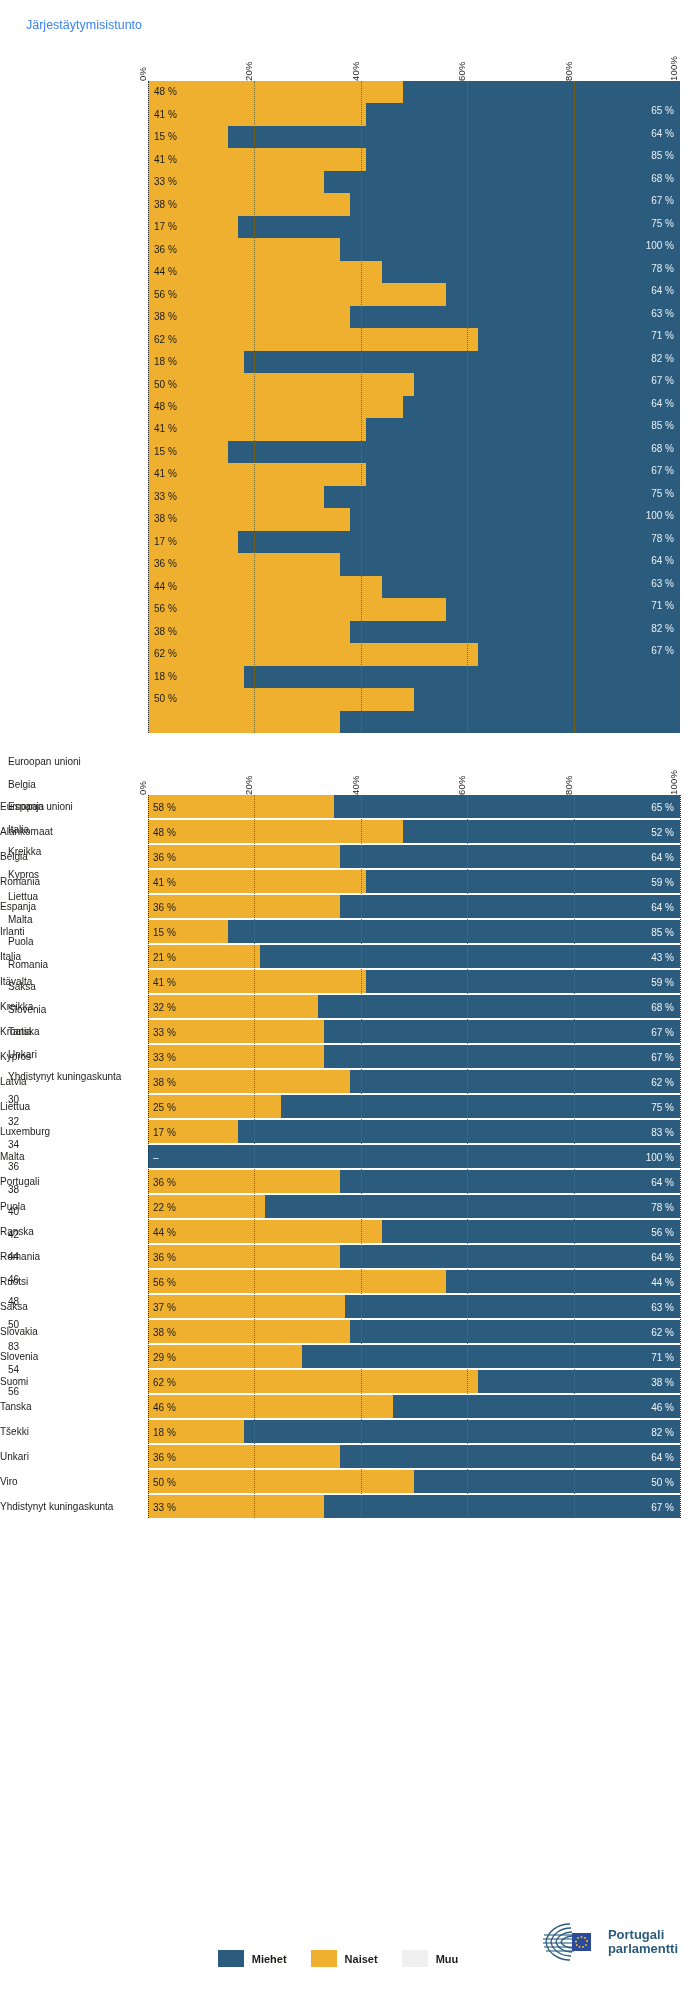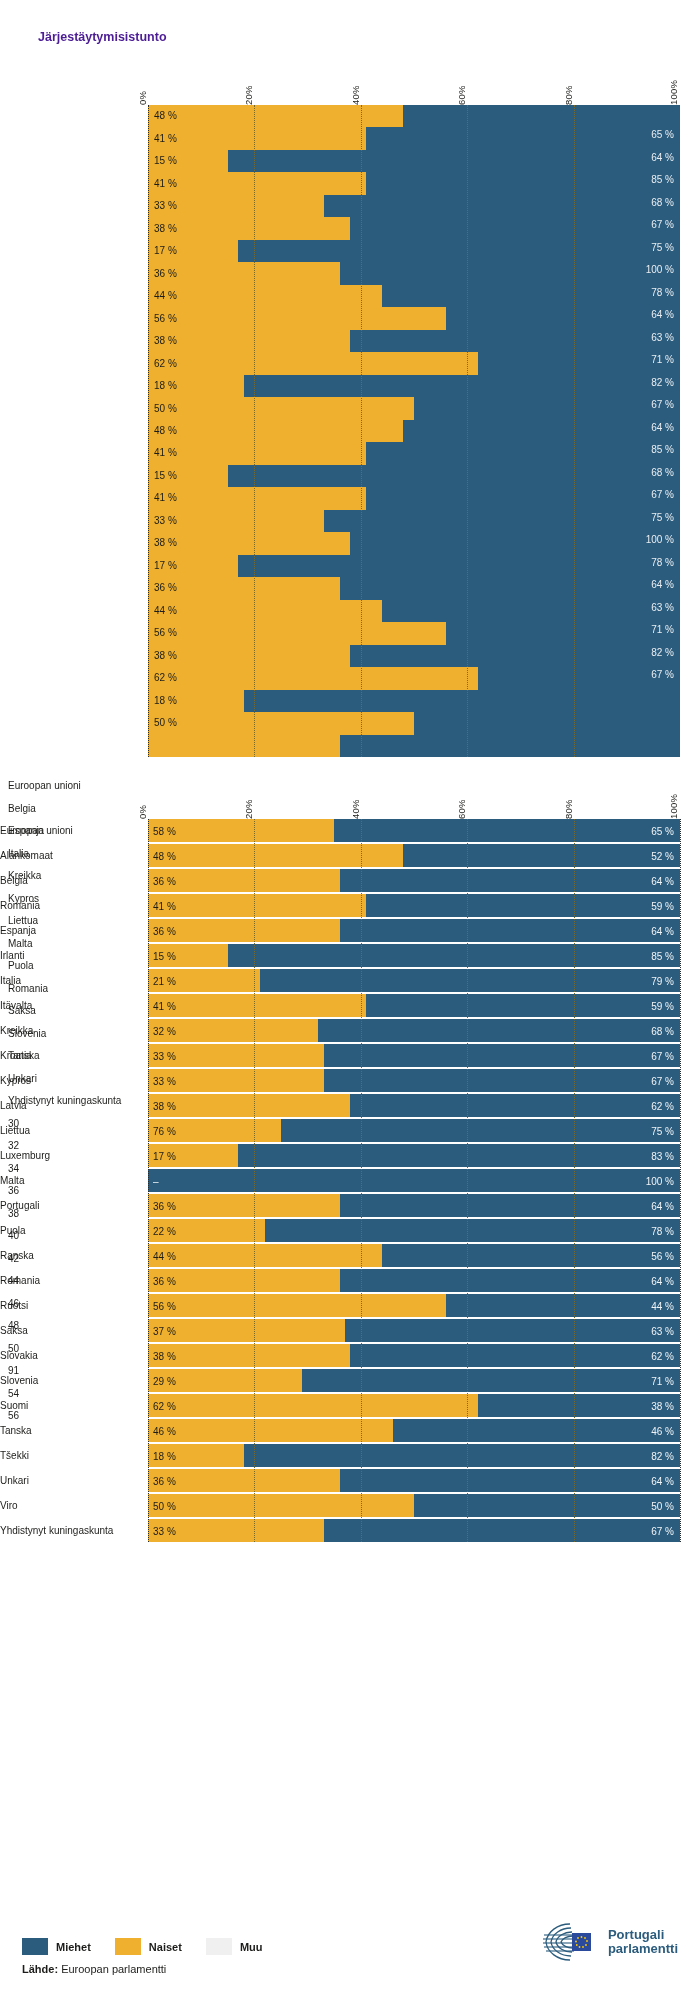--- a/index.html
+++ b/index.html
@@ -12,22 +12,22 @@
   }
   body { width: 700px; height: 1993px; overflow: hidden; position: relative; }
 
   
   .header { padding: 14px 0 0 22px; }
   .title {
     font-size: 13.5px; font-weight: bold; letter-spacing: -0.15px;
     color: #1d1d1b; margin: 0 0 9px 0; line-height: 1.2;
   }
   .subtitle {
-    font-size: 12.5px; font-weight: bold; color: #4c1d95;
-    margin: 16px; line-height: 1.2;
+    font-size: 12.5px; font-weight: normal; color: #3b82f6;
+    margin: 4px; line-height: 1.2;
   }
 
   
   .chart { position: relative; }
   .axis-row {
     position: relative;
     height: 44px;
     margin-left: 148px;
     margin-right: 20px;
   }
@@ -133,21 +133,21 @@
     font-size: 10px; color: #f0f4f7; z-index: 4;
     white-space: nowrap;
   }
 
   
   .footer {
     position: absolute;
     left: 0; right: 0; bottom: 0;
     padding: 0 22px 18px 22px;
   }
-  .legend { display: flex; align-items: center; gap: 0; margin-bottom: 8px; }
+  .legend { display: flex; align-items: center; gap: 0; margin-bottom: 8px; justify-content: center; }
   .legend-item { display: flex; align-items: center; margin-right: 24px; }
   .swatch { width: 26px; height: 17px; margin-right: 8px; }
   .legend-label { font-size: 11px; font-weight: bold; color: #1d1d1b; }
   .source { font-size: 11px; color: #1d1d1b; }
   .source b { font-weight: bold; }
 
   .ep-logo {
     position: absolute;
     right: 22px; bottom: 30px;
     display: flex; align-items: center;
@@ -290,21 +290,21 @@
         <div class="c1-cat" style="top: 383.207px; left: -140px;">32</div>
         <div class="c1-cat" style="top: 405.69px; left: -140px;">34</div>
         <div class="c1-cat" style="top: 428.172px; left: -140px;">36</div>
         <div class="c1-cat" style="top: 450.655px; left: -140px;">38</div>
         <div class="c1-cat" style="top: 473.138px; left: -140px;">40</div>
         <div class="c1-cat" style="top: 495.621px; left: -140px;">42</div>
         <div class="c1-cat" style="top: 518.103px; left: -140px;">44</div>
         <div class="c1-cat" style="top: 540.586px; left: -140px;">46</div>
         <div class="c1-cat" style="top: 563.069px; left: -140px;">48</div>
         <div class="c1-cat" style="top: 585.552px; left: -140px;">50</div>
-        <div class="c1-cat" style="top: 608.034px; left: -140px;">91</div>
+        <div class="c1-cat" style="top: 608.034px; left: -140px;">83</div>
         <div class="c1-cat" style="top: 630.517px; left: -140px;">54</div>
         <div class="c1-cat" style="top: 653px; left: -140px;">56</div>
       </div>
   </div>
 </div>
 
 <div class="chart" id="chart2" style="margin-top:18px;">
   <div class="axis-row">
       <div class="axis-tick" style="left: 0%;">0%</div>
       <div class="axis-tick" style="left: 20%;">20%</div>
@@ -361,21 +361,21 @@
             <div class="c2-fem" style="width: 15%;"></div>
             <span class="c2-vleft">15 %</span>
             <span class="c2-vright">85 %</span>
           </div>
         </div>
         <div class="c2-row">
           <div class="c2-cat">Italia</div>
           <div class="c2-bar">
             <div class="c2-fem" style="width: 21%;"></div>
             <span class="c2-vleft">21 %</span>
-            <span class="c2-vright">79 %</span>
+            <span class="c2-vright">43 %</span>
           </div>
         </div>
         <div class="c2-row">
           <div class="c2-cat">Itävalta</div>
           <div class="c2-bar">
             <div class="c2-fem" style="width: 41%;"></div>
             <span class="c2-vleft">41 %</span>
             <span class="c2-vright">59 %</span>
           </div>
         </div>
@@ -408,21 +408,21 @@
           <div class="c2-bar">
             <div class="c2-fem" style="width: 38%;"></div>
             <span class="c2-vleft">38 %</span>
             <span class="c2-vright">62 %</span>
           </div>
         </div>
         <div class="c2-row">
           <div class="c2-cat">Liettua</div>
           <div class="c2-bar">
             <div class="c2-fem" style="width: 25%;"></div>
-            <span class="c2-vleft">76 %</span>
+            <span class="c2-vleft">25 %</span>
             <span class="c2-vright">75 %</span>
           </div>
         </div>
         <div class="c2-row">
           <div class="c2-cat">Luxemburg</div>
           <div class="c2-bar">
             <div class="c2-fem" style="width: 17%;"></div>
             <span class="c2-vleft">17 %</span>
             <span class="c2-vright">83 %</span>
           </div>
@@ -567,24 +567,20 @@
       </div>
       <div class="legend-item">
         <span class="swatch" style="background: rgb(238, 176, 46);"></span>
         <span class="legend-label">Naiset</span>
       </div>
       <div class="legend-item">
         <span class="swatch" style="background: rgb(240, 240, 240);"></span>
         <span class="legend-label">Muu</span>
       </div>
     </div>
-  <div class="source">
-    <b>Lähde:</b>
-    <span>Euroopan parlamentti</span>
-  </div>
   <div class="ep-logo">
     <svg class="ep-mark" viewBox="0 0 62 42">
       <g fill="none" stroke="#2b5c7d" stroke-width="1.3">
         <path d="M30 3 A24 20 0 0 0 6 21 A24 20 0 0 0 30 39"></path>
         <path d="M31 7 A20 16 0 0 0 11 21 A20 16 0 0 0 31 35"></path>
         <path d="M32 11 A16 12 0 0 0 16 21 A16 12 0 0 0 32 31"></path>
         <path d="M33 15 A12 8 0 0 0 21 21 A12 8 0 0 0 33 27"></path>
       </g>
       <g stroke="#2b5c7d" stroke-width="1.1">
         <line x1="4" y1="14" x2="34" y2="14"></line>

